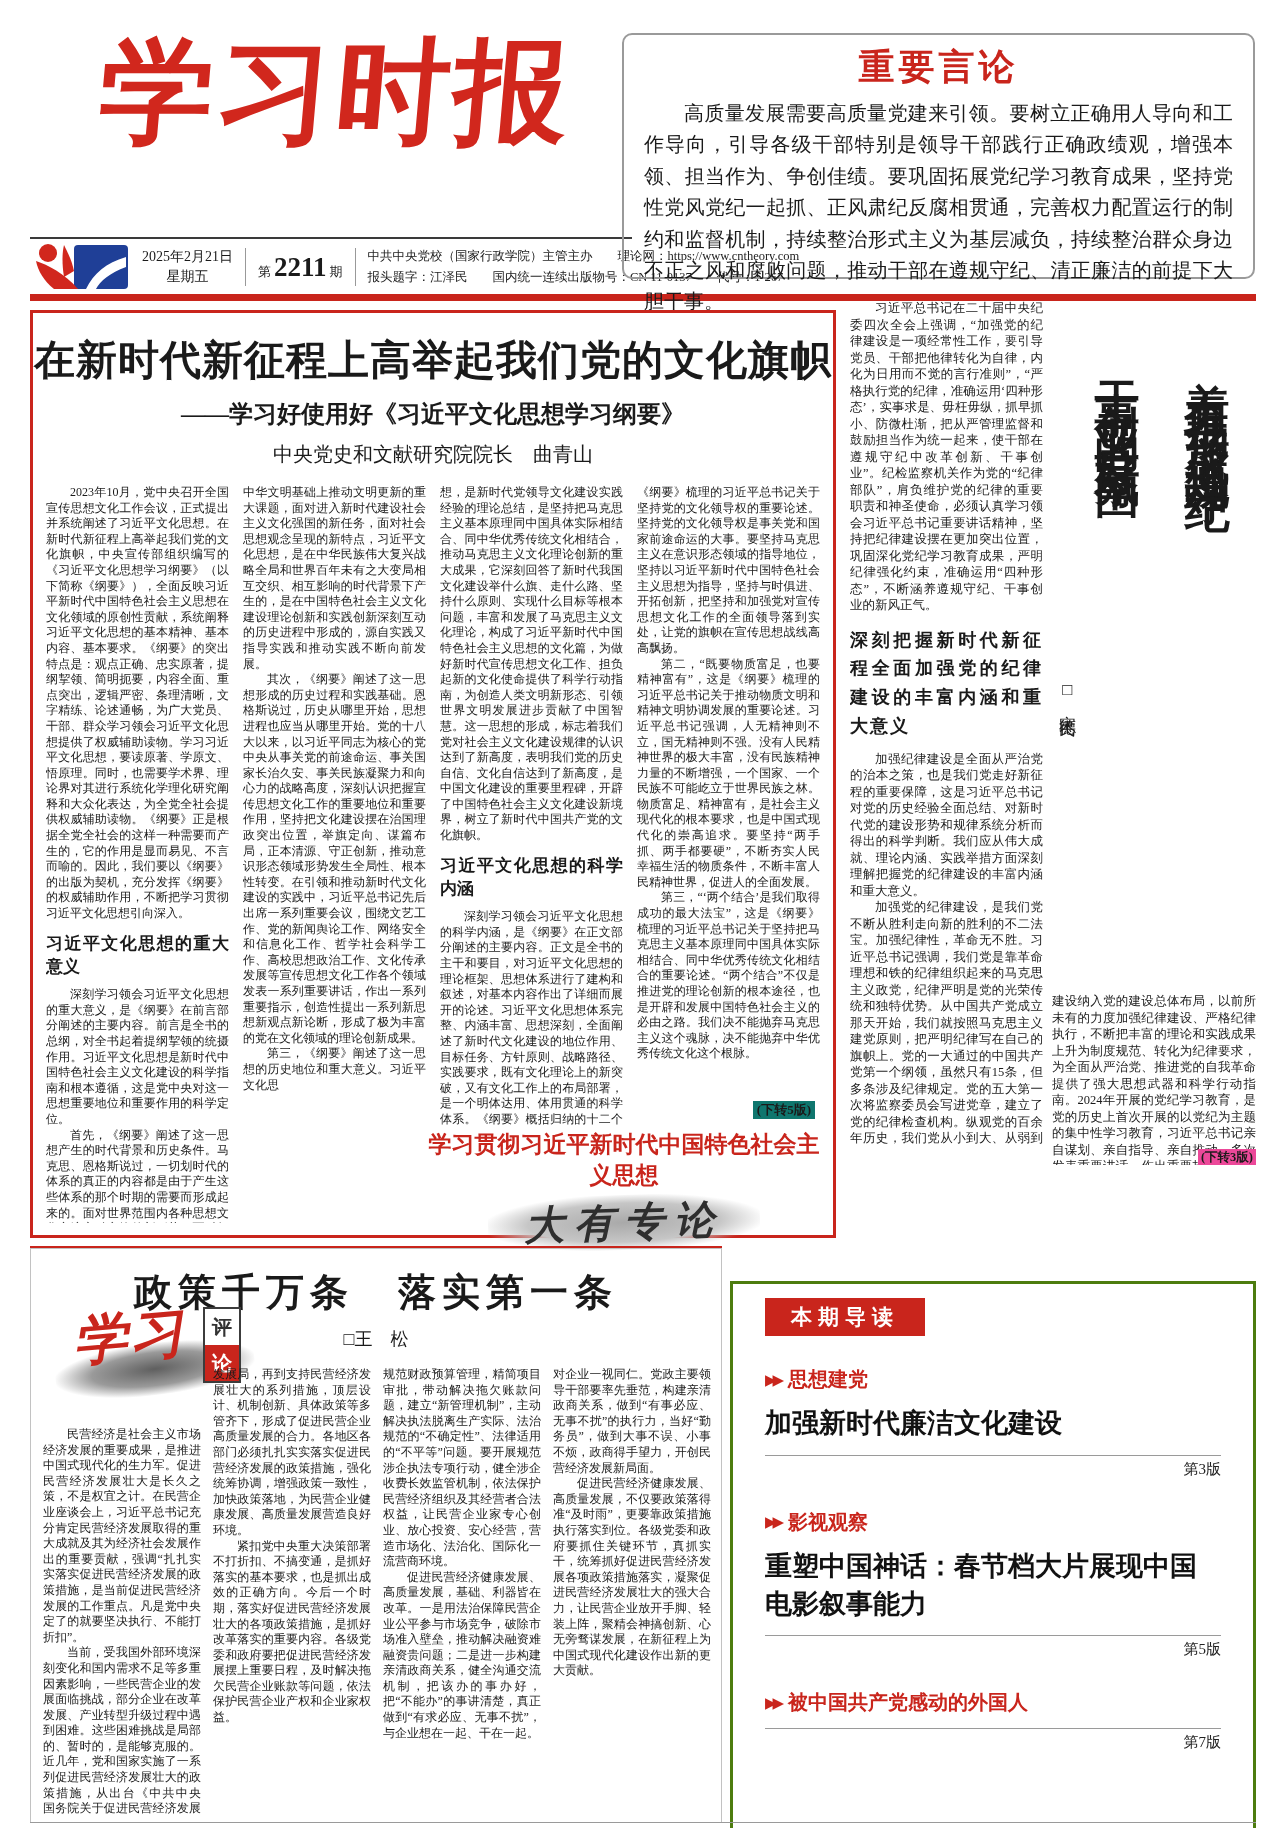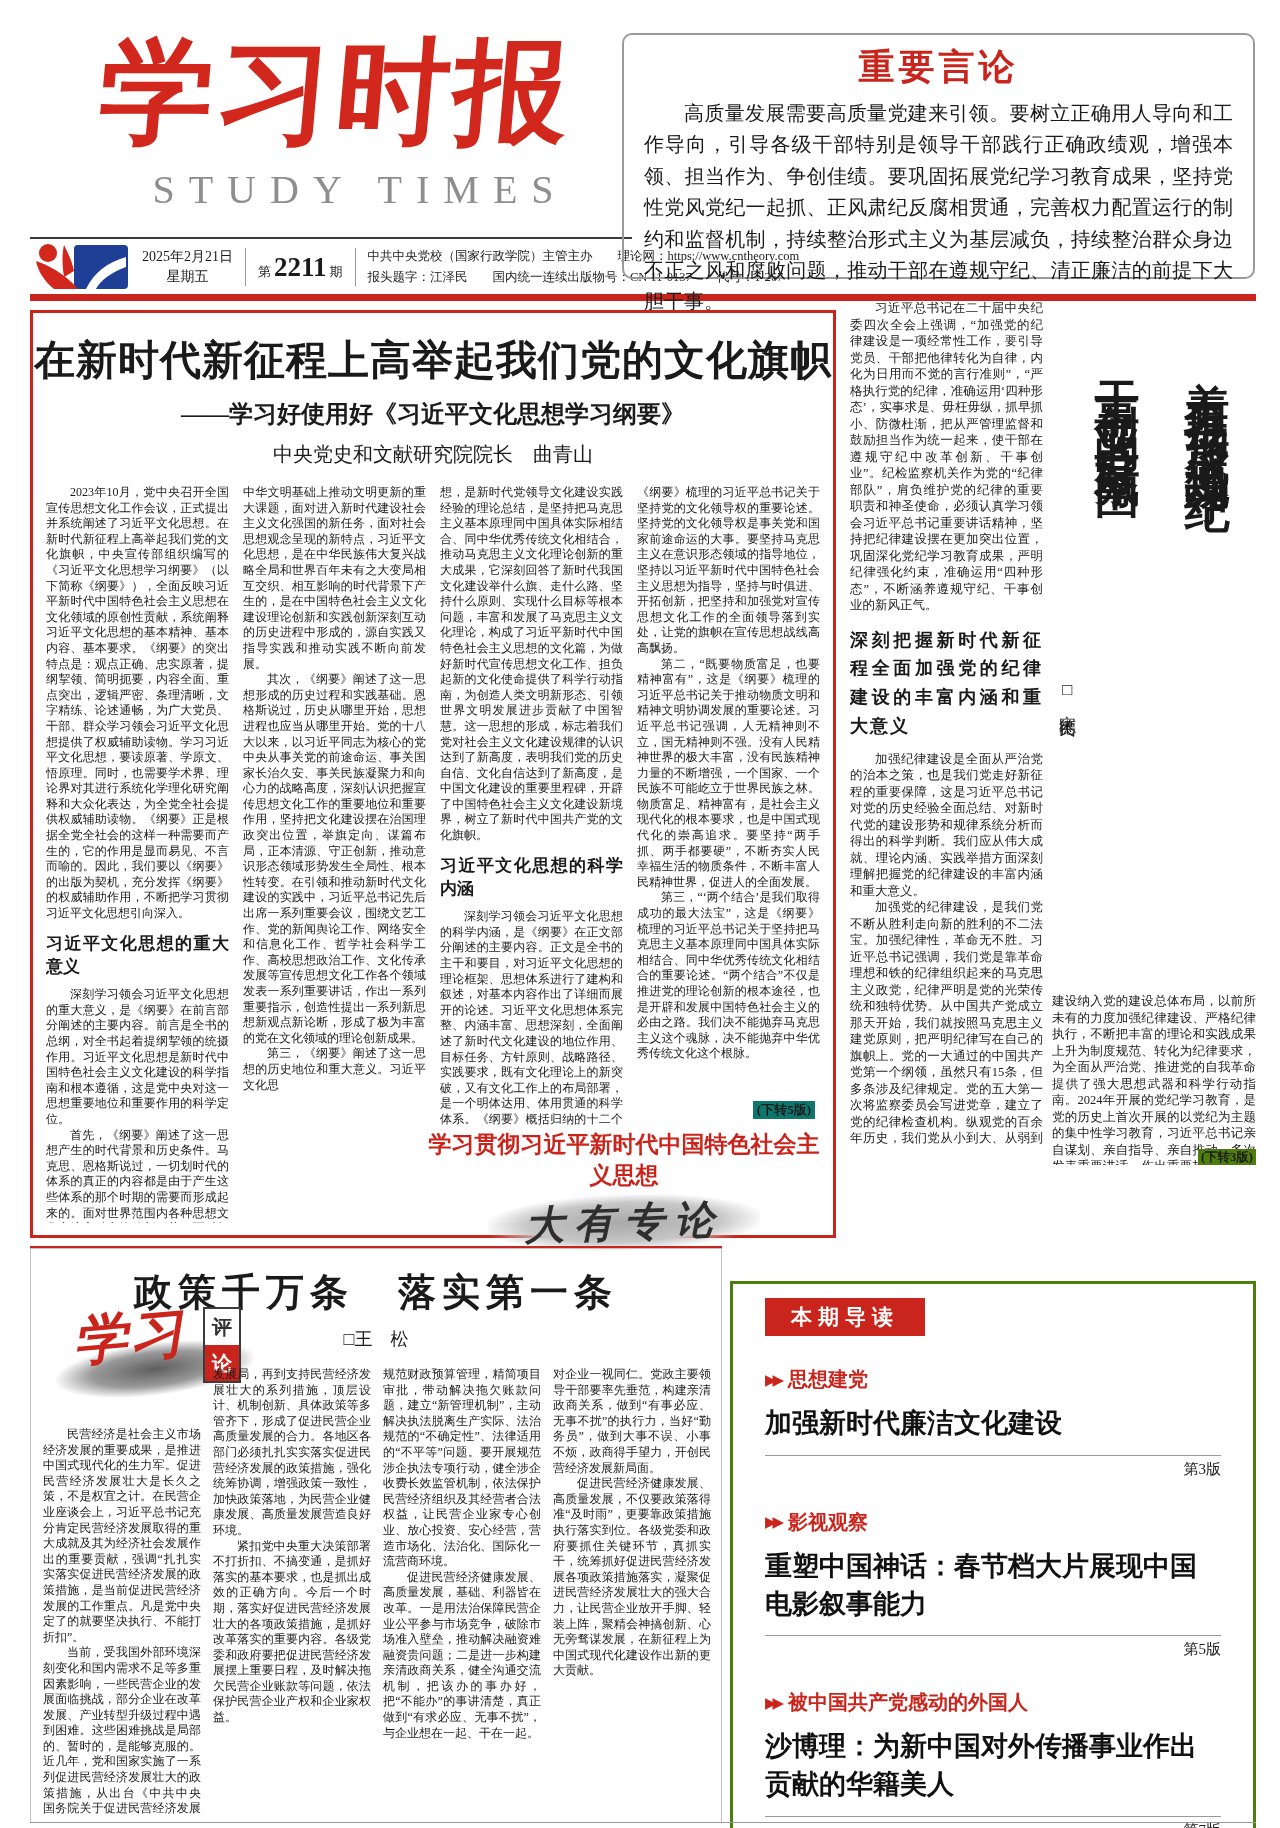--- a/index.html
+++ b/index.html
@@ -46,21 +46,21 @@
     letter-spacing:10px;padding:0 36px;transform:rotate(-2deg);
     background:radial-gradient(ellipse at center,#a9a9a9 0%,#c6c6c6 50%,rgba(255,255,255,0) 74%);}
 
   
   .rcolA{left:850px;top:300px;width:193px;height:847px;overflow:hidden;font-size:12.5px;line-height:1.32;}
   .rsubhead{margin:12px 0 10px 0;font-size:18px;font-weight:900;line-height:1.6;letter-spacing:2px;}
   .vert-head{right:28px;top:345px;height:655px;writing-mode:vertical-rl;font-size:45px;font-weight:900;
     letter-spacing:12px;line-height:2.0;}
   .vert-byline{left:1056px;top:680px;writing-mode:vertical-rl;font-size:17px;letter-spacing:3px;}
   .rcolB{left:1052px;top:993px;width:204px;height:172px;overflow:hidden;font-size:12.5px;line-height:1.32;}
-  .r-jump{right:0;bottom:0;font-size:12.5px;font-weight:700;background:#4d7c0f;padding:0 3px;}
+  .r-jump{right:0;bottom:0;font-size:12.5px;font-weight:700;background:#ec4899;padding:0 3px;}
 
   
   .comm-topline{left:30px;top:1246px;width:692px;height:2px;background:#c9251c;}
   .comm-box{left:30px;top:1248px;width:692px;height:575px;border:1px solid #c2c2c2;box-sizing:border-box;}
   .comm-headline{left:0;right:0;top:18px;text-align:center;font-size:38px;font-weight:900;letter-spacing:6px;}
   .comm-byline{left:0;right:0;top:78px;text-align:center;font-size:18px;}
   .comm-cols{left:12px;top:118px;width:668px;height:448px;display:flex;gap:12px;}
   .ccol{flex:1;overflow:hidden;font-size:12px;line-height:1.3;}
   .ccol-pad{padding-top:60px;}
   .stamp{left:24px;top:52px;width:210px;height:112px;}
@@ -89,21 +89,20 @@
   .digest-page{margin-top:4px;text-align:right;font-size:15px;color:#222;}
 
   .footer-line{left:30px;top:1822px;width:1226px;height:1px;background:#9a9a9a;}
 </style>
 </head>
 <body>
 
 <div class="page">
 
   <div class="abs masthead-title">学习时报</div>
-  <div class="abs study-times">STUDY TIMES</div>
   <div class="abs rule-dark"></div>
 
   <svg class="abs" style="left:34px;top:243px;" width="96" height="48" viewBox="0 0 96 48">
     <rect x="40" y="2" width="54" height="44" rx="4" fill="#1f3f97"></rect>
     <path d="M52 46 C60 30 72 20 92 14 L92 24 C76 30 66 38 62 46 Z" fill="#ffffff"></path>
     <circle cx="14" cy="10" r="9" fill="#d1271d"></circle>
     <path d="M2 18 C14 22 30 30 44 46 L20 46 C10 38 4 28 2 18 Z" fill="#d1271d"></path>
     <path d="M30 2 C34 10 38 18 40 28 L30 34 C28 22 28 10 30 2 Z" fill="#d1271d"></path>
   </svg>
   <div class="abs dateline">
@@ -234,20 +233,19 @@
       <div class="digest-title">重塑中国神话：春节档大片展现中国电影叙事能力</div>
       <div class="digest-rule"></div>
       <div class="digest-page">第5版</div>
     </div>
 
     <div class="digest-item">
       <div class="digest-cat">
         <span class="chev">▶▶</span>
         <span>被中国共产党感动的外国人</span>
       </div>
-      <div class="digest-title">沙博理：为新中国对外传播事业作出贡献的华籍美人</div>
       <div class="digest-rule"></div>
       <div class="digest-page">第7版</div>
     </div>
   </div>
 
   <div class="abs footer-line"></div>
 </div>
 
 </body></html>

